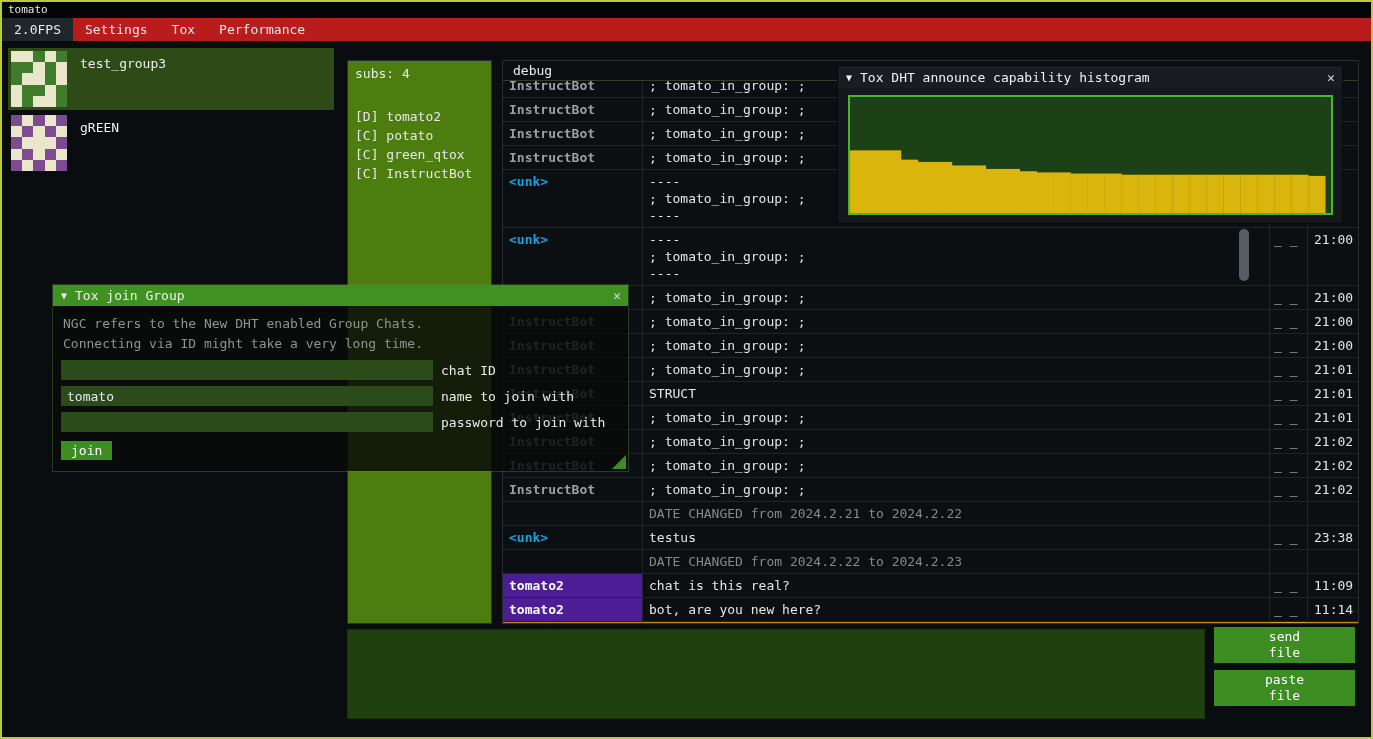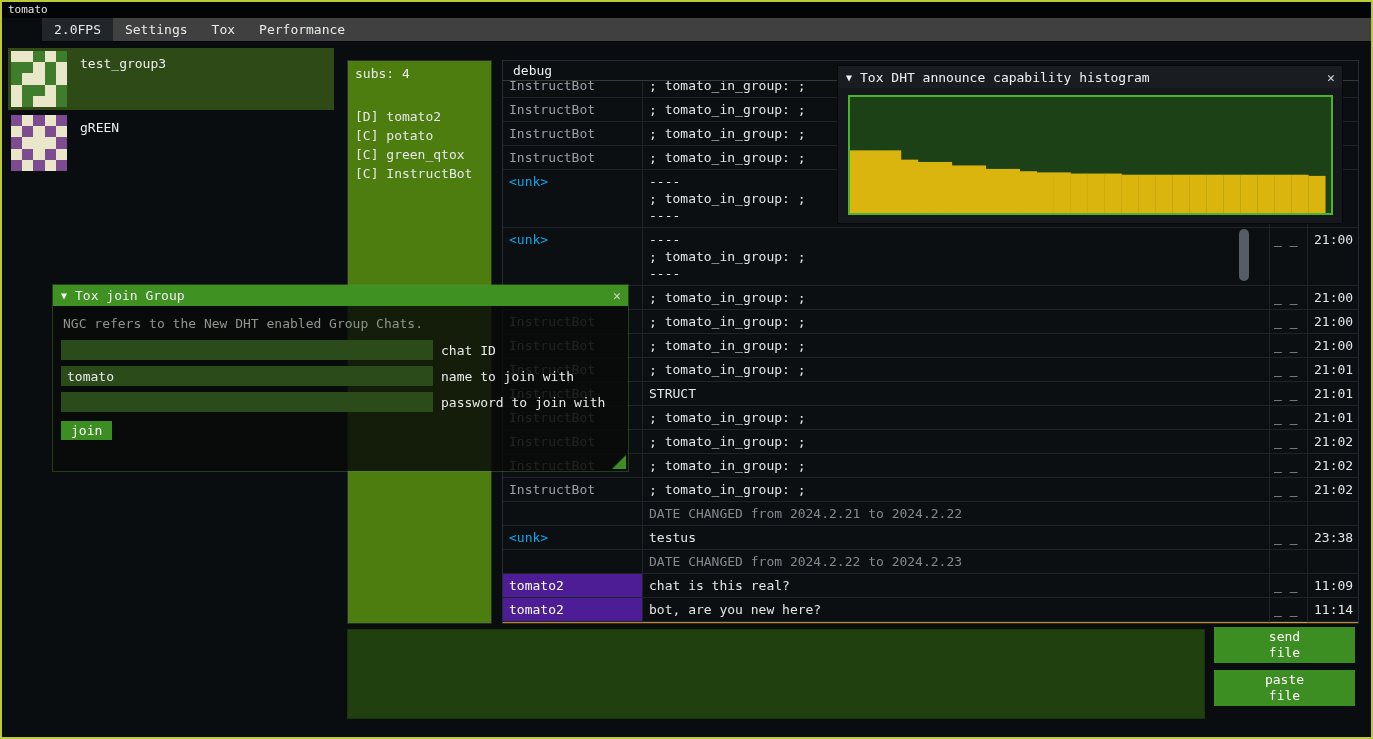--- a/index.html
+++ b/index.html
@@ -6,22 +6,22 @@
   html,body { background:#000; }
   body { font-family:"DejaVu Sans Mono", monospace; font-size:13px; color:#e4e6e8; }
   .app {
     position:relative; width:1373px; height:739px;
     background:#0a0d10; border:2px solid #bcca3a; overflow:hidden;
   }
   
   .titlebar { position:absolute; left:0; top:0; right:0; height:16px; background:#030405;
     color:#e8e8e8; font-size:11px; line-height:16px; padding-left:6px; }
   
-  .menubar { position:absolute; left:0; top:16px; right:0; height:24px; background:#404040;
-    display:flex; align-items:stretch; border-bottom:1px solid #05070a;margin-left:40px; }
+  .menubar { position:absolute; left:0; top:16px; right:0; height:24px; background:#b91c1c;
+    display:flex; align-items:stretch; border-bottom:1px solid #05070a; }
   .menu-item { padding:3px 12px; line-height:18px; color:#e8eaec; cursor:default; }
   .menu-item.active { background:#21262b; }
   
   .sidebar { position:absolute; left:6px; top:46px; width:326px; }
   .group-item { display:flex; align-items:flex-start; height:62px; margin-bottom:2px;text-align:center; }
   .group-item.selected { background:#2d4a17; }
   .avatar { width:56px; height:56px; margin:3px; display:grid;
     grid-template-columns:repeat(5,1fr); grid-template-rows:repeat(5,1fr); }
   .group-name { margin-left:10px; margin-top:8px; color:#eceeee; }
   
@@ -32,21 +32,21 @@
   .member { padding:2px 7px; color:#e6e8ea; }
   
   .chat-panel { position:absolute; left:500px; top:58px; width:857px; height:564px;
     border:1px solid #272d34; background:#0c0f12; overflow:hidden; }
   .tabbar { height:20px; border-bottom:1px solid #343b33; display:flex; align-items:center; }
   .tab { padding:1px 10px; color:#eceeee; }
   .chat-rows { position:absolute; left:0; top:20px; right:0; bottom:0; overflow:hidden; }
   .chat-rows .chat-row:first-child { margin-top:-7px; }
   .chat-row { display:flex; border-bottom:1px solid #1f2429; background:transparent; }
   .cell { padding:3px 6px; line-height:17px; border-right:1px solid #1f2429; overflow:hidden; white-space:nowrap; }
-  .cell.name  { width:140px; flex:none; }
+  .cell.name  { width:140px; flex:none;font-weight:bold; }
   .cell.msg   { flex:1; }
   .cell.flags { width:38px; flex:none; color:#cfd2d5; padding-left:4px; }
   .cell.time  { width:50px; flex:none; border-right:none; }
   .name.dim   { color:#9aa0a5; }
   .name.plain { color:#0ea5e9; }
   .name.green { background:#4c1d95; color:#ffffff; }
   .chat-row.system .msg { color:#85898d; }
   .chat-row.highlight { background:#c8860a; }
   .chat-row.highlight .cell { color:#ffffff; border-right-color:#a06c05; }
   .chat-row.highlight .flags { background:#d99f12; }
@@ -406,20 +406,21 @@
   </div>
 
   <div class="join-win">
     <div class="win-titlebar">
       <span class="win-collapse">▼</span>
       <span class="win-title">Tox join Group</span>
       <span class="win-close">✕</span>
     </div>
     <div class="join-body">
       <div class="join-info">NGC refers to the New DHT enabled Group Chats.</div>
+      <div class="join-info" style="padding-top:0;">Connecting via ID might take a very long time.</div>
       <div id="join-fields">
           <div class="field-row">
             <input type="text" style="">
             <span class="field-label">chat ID</span>
           </div>
           <div class="field-row">
             <input type="text" value="tomato" style="">
             <span class="field-label">name to join with</span>
           </div>
           <div class="field-row">

